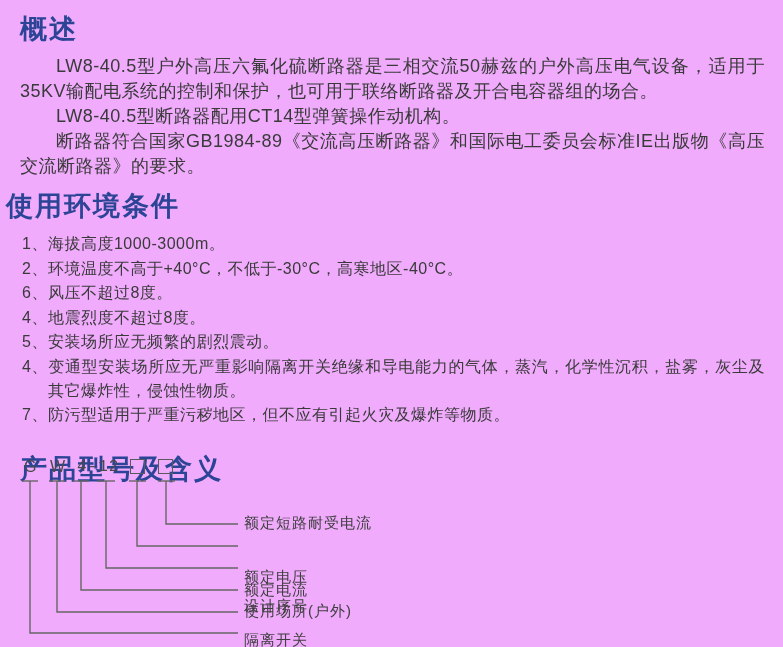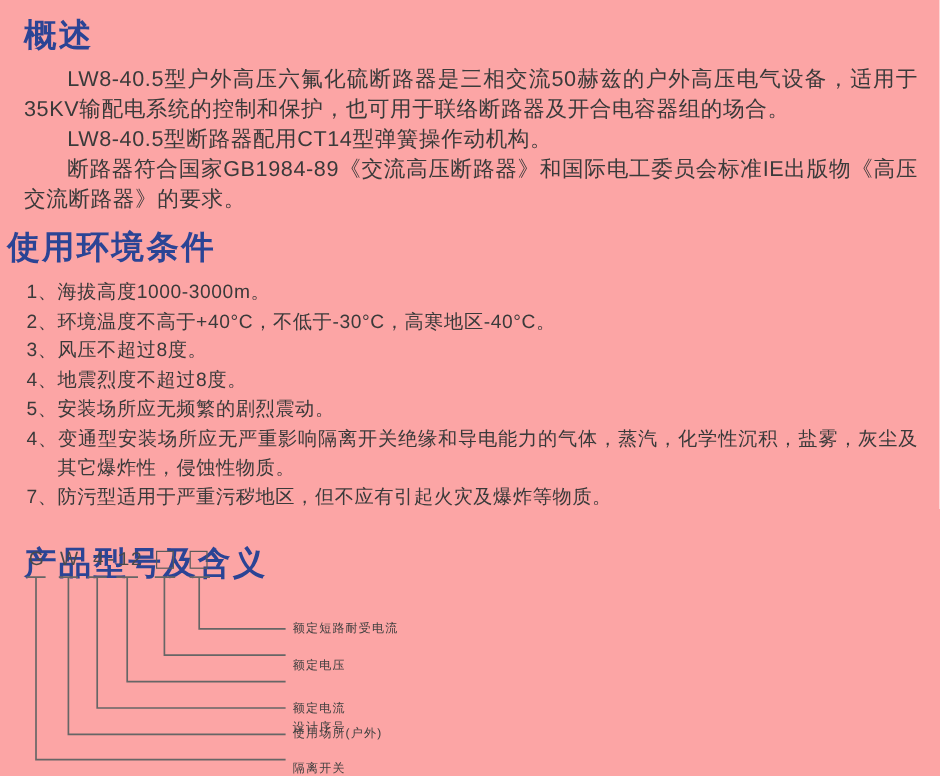--- a/index.html
+++ b/index.html
@@ -1,19 +1,19 @@
 <!DOCTYPE html>
 <html><head>
 <meta charset="utf-8">
 <style>
   html,body{margin:0;padding:0;background:#ffffff;}
   .page{
     position:relative;
     width:783px;height:647px;
-    background:#fca5a5;
+    background:#f0abfc;
     overflow:hidden;
     font-family:"Liberation Sans","DejaVu Sans",sans-serif;
     color:#3a3a3a;
     box-sizing:border-box;
     padding-top:14px;
   }
   .sec-heading{
     font-size:27px;
     font-weight:bold;
     color:#2b4495;
@@ -63,21 +63,21 @@
     position:absolute;
     top:1px;
     width:13px;height:13px;
     border:1.5px solid #5a5a5a;
     background:transparent;
   }
   .diag-label{
     position:absolute;
     left:244px;
     transform:translateY(-54%);
-    font-size:10px;
+    font-size:15px;
     color:#3f3f3f;
     letter-spacing:1px;
     white-space:nowrap;
   }
 </style>
 </head>
 <body>
 
 <div class="page">
 
@@ -85,21 +85,21 @@
   <div class="para-block">
     <p class="body-para">LW8-40.5型户外高压六氟化硫断路器是三相交流50赫兹的户外高压电气设备，适用于35KV输配电系统的控制和保护，也可用于联络断路器及开合电容器组的场合。</p>
     <p class="body-para">LW8-40.5型断路器配用CT14型弹簧操作动机构。</p>
     <p class="body-para">断路器符合国家GB1984-89《交流高压断路器》和国际电工委员会标准IE出版物《高压交流断路器》的要求。</p>
   </div>
 
   <h1 class="sec-heading env-heading">使用环境条件</h1>
   <div class="env-list">
     <div class="env-item">1、海拔高度1000-3000m。</div>
     <div class="env-item">2、环境温度不高于+40°C，不低于-30°C，高寒地区-40°C。</div>
-    <div class="env-item">3、风压不超过8度。</div>
+    <div class="env-item">6、风压不超过8度。</div>
     <div class="env-item">4、地震烈度不超过8度。</div>
     <div class="env-item">5、安装场所应无频繁的剧烈震动。</div>
     <div class="env-item">4、变通型安装场所应无严重影响隔离开关绝缘和导电能力的气体，蒸汽，化学性沉积，盐雾，灰尘及其它爆炸性，侵蚀性物质。</div>
     <div class="env-item">7、防污型适用于严重污秽地区，但不应有引起火灾及爆炸等物质。</div>
   </div>
 
   <h1 class="sec-heading model-heading">产品型号及含义</h1>
 
   <div class="diagram">
 
@@ -123,19 +123,19 @@
     </svg>
 
     <span class="code-char" style="left:24px;">G</span>
     <span class="code-char" style="left:50px;">W</span>
     <span class="code-char" style="left:77px;font-family:Liberation Mono, monospace;">4-12</span>
     <span class="code-box" style="left:130px;"></span>
     <span class="code-box" style="left:158px;"></span>
 
     <span class="diag-label" style="top:66px;">额定短路耐受电流</span>
     <span class="diag-label" style="top:96px;margin-top:37px;">额定电流</span>
-    <span class="diag-label" style="top:97px;font-family:Liberation Mono, monospace;">额定电压</span>
+    <span class="diag-label" style="top:120px;font-family:Liberation Mono, monospace;">额定电压</span>
     <span class="diag-label" style="top:149px;">设计序号</span>
     <span class="diag-label" style="top:154px;">使用场所(户外)</span>
     <span class="diag-label" style="top:183px;">隔离开关</span>
   </div>
 
 </div>
 
 </body></html>

